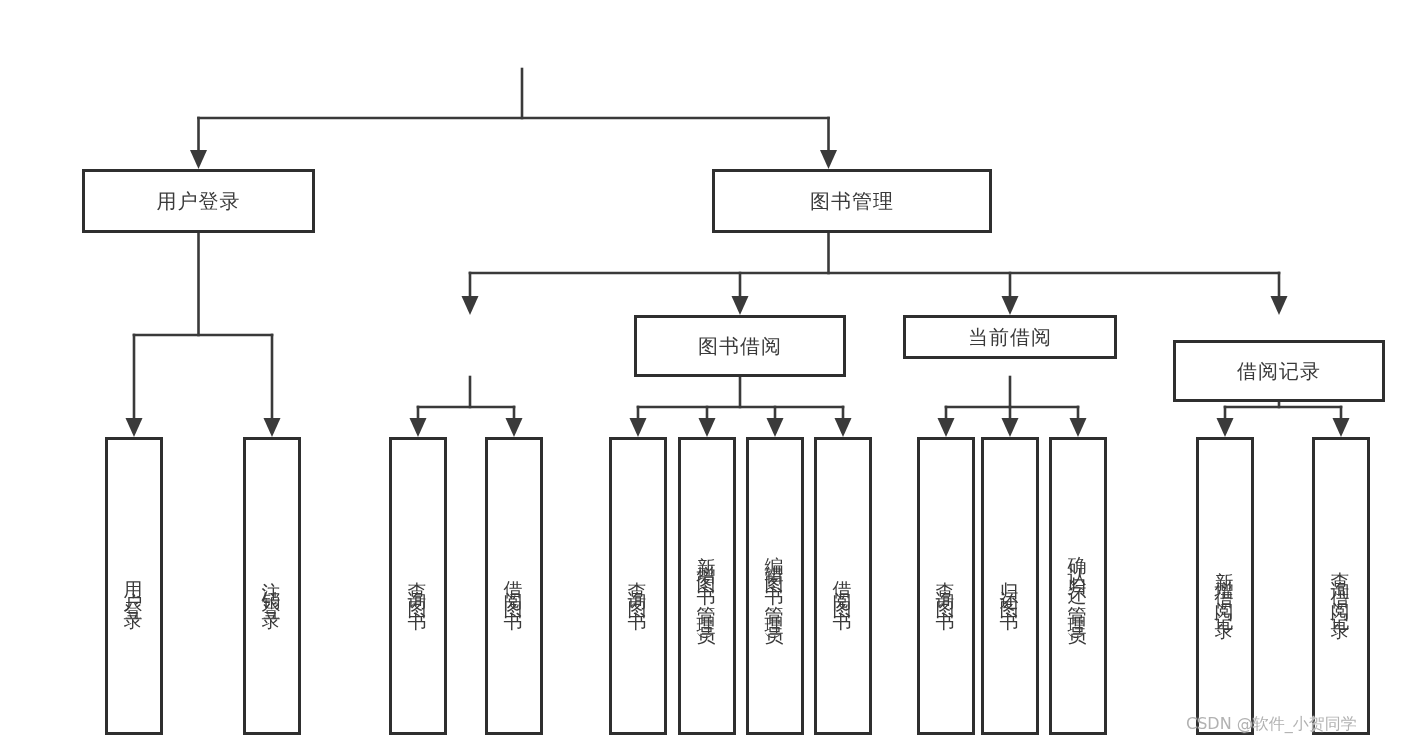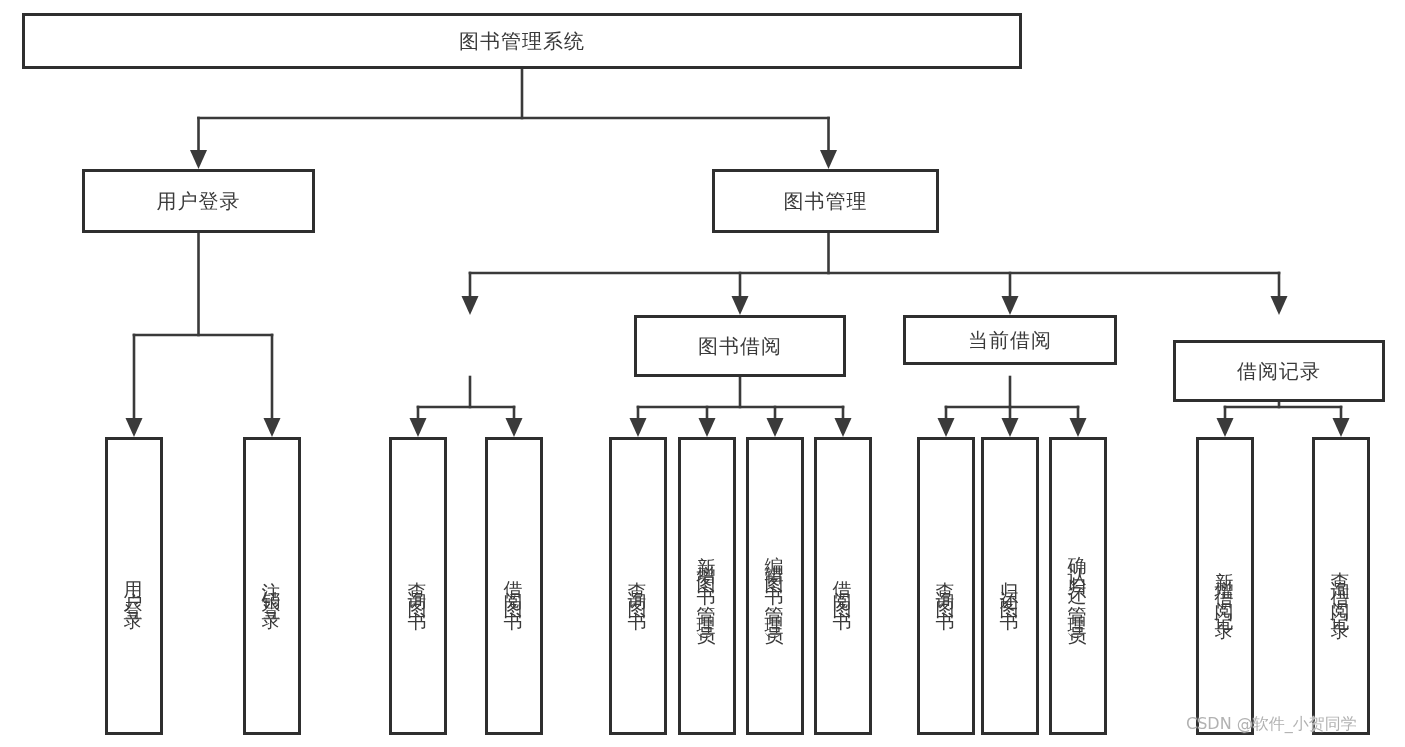--- a/index.html
+++ b/index.html
@@ -100,35 +100,32 @@
       <line x1="1078" y1="407" x2="1078" y2="424" stroke="#3a3a3a" stroke-width="2.6" stroke-linecap="square"></line>
       <polygon points="1069.5,418 1086.5,418 1078,437" fill="#3a3a3a"></polygon>
       <line x1="1279" y1="377" x2="1279" y2="407" stroke="#3a3a3a" stroke-width="2.6" stroke-linecap="square"></line>
       <line x1="1225" y1="407" x2="1341" y2="407" stroke="#3a3a3a" stroke-width="2.6" stroke-linecap="square"></line>
       <line x1="1225" y1="407" x2="1225" y2="424" stroke="#3a3a3a" stroke-width="2.6" stroke-linecap="square"></line>
       <polygon points="1216.5,418 1233.5,418 1225,437" fill="#3a3a3a"></polygon>
       <line x1="1341" y1="407" x2="1341" y2="424" stroke="#3a3a3a" stroke-width="2.6" stroke-linecap="square"></line>
       <polygon points="1332.5,418 1349.5,418 1341,437" fill="#3a3a3a"></polygon>
     </svg>
 
-  <div class="hbox" style="left:22px;top:13px;width:1000px;height:56px;">
-    <span>图书管理系统</span>
-  </div>
 
   <div class="hbox" style="left:82px;top:169px;width:233px;height:64px;">
     <span>用户登录</span>
   </div>
-  <div class="hbox" style="left:712px;top:169px;width:227px;height:64px;">
+  <div class="hbox" style="left:712px;top:169px;width:280px;height:64px;">
     <span>图书管理</span>
   </div>
 
   <div class="hbox" style="left:634px;top:315px;width:212px;height:62px;">
     <span>图书借阅</span>
   </div>
-  <div class="hbox" style="left:903px;top:315px;width:214px;height:50px;">
+  <div class="hbox" style="left:903px;top:315px;width:214px;height:44px;">
     <span>当前借阅</span>
   </div>
   <div class="hbox" style="left:1173px;top:315px;width:212px;height:62px;margin-top:25px;">
     <span>借阅记录</span>
   </div>
 
   <div class="vbox" style="left:105px;">
     <span>用户登录</span>
   </div>
   <div class="vbox" style="left:243px;">

